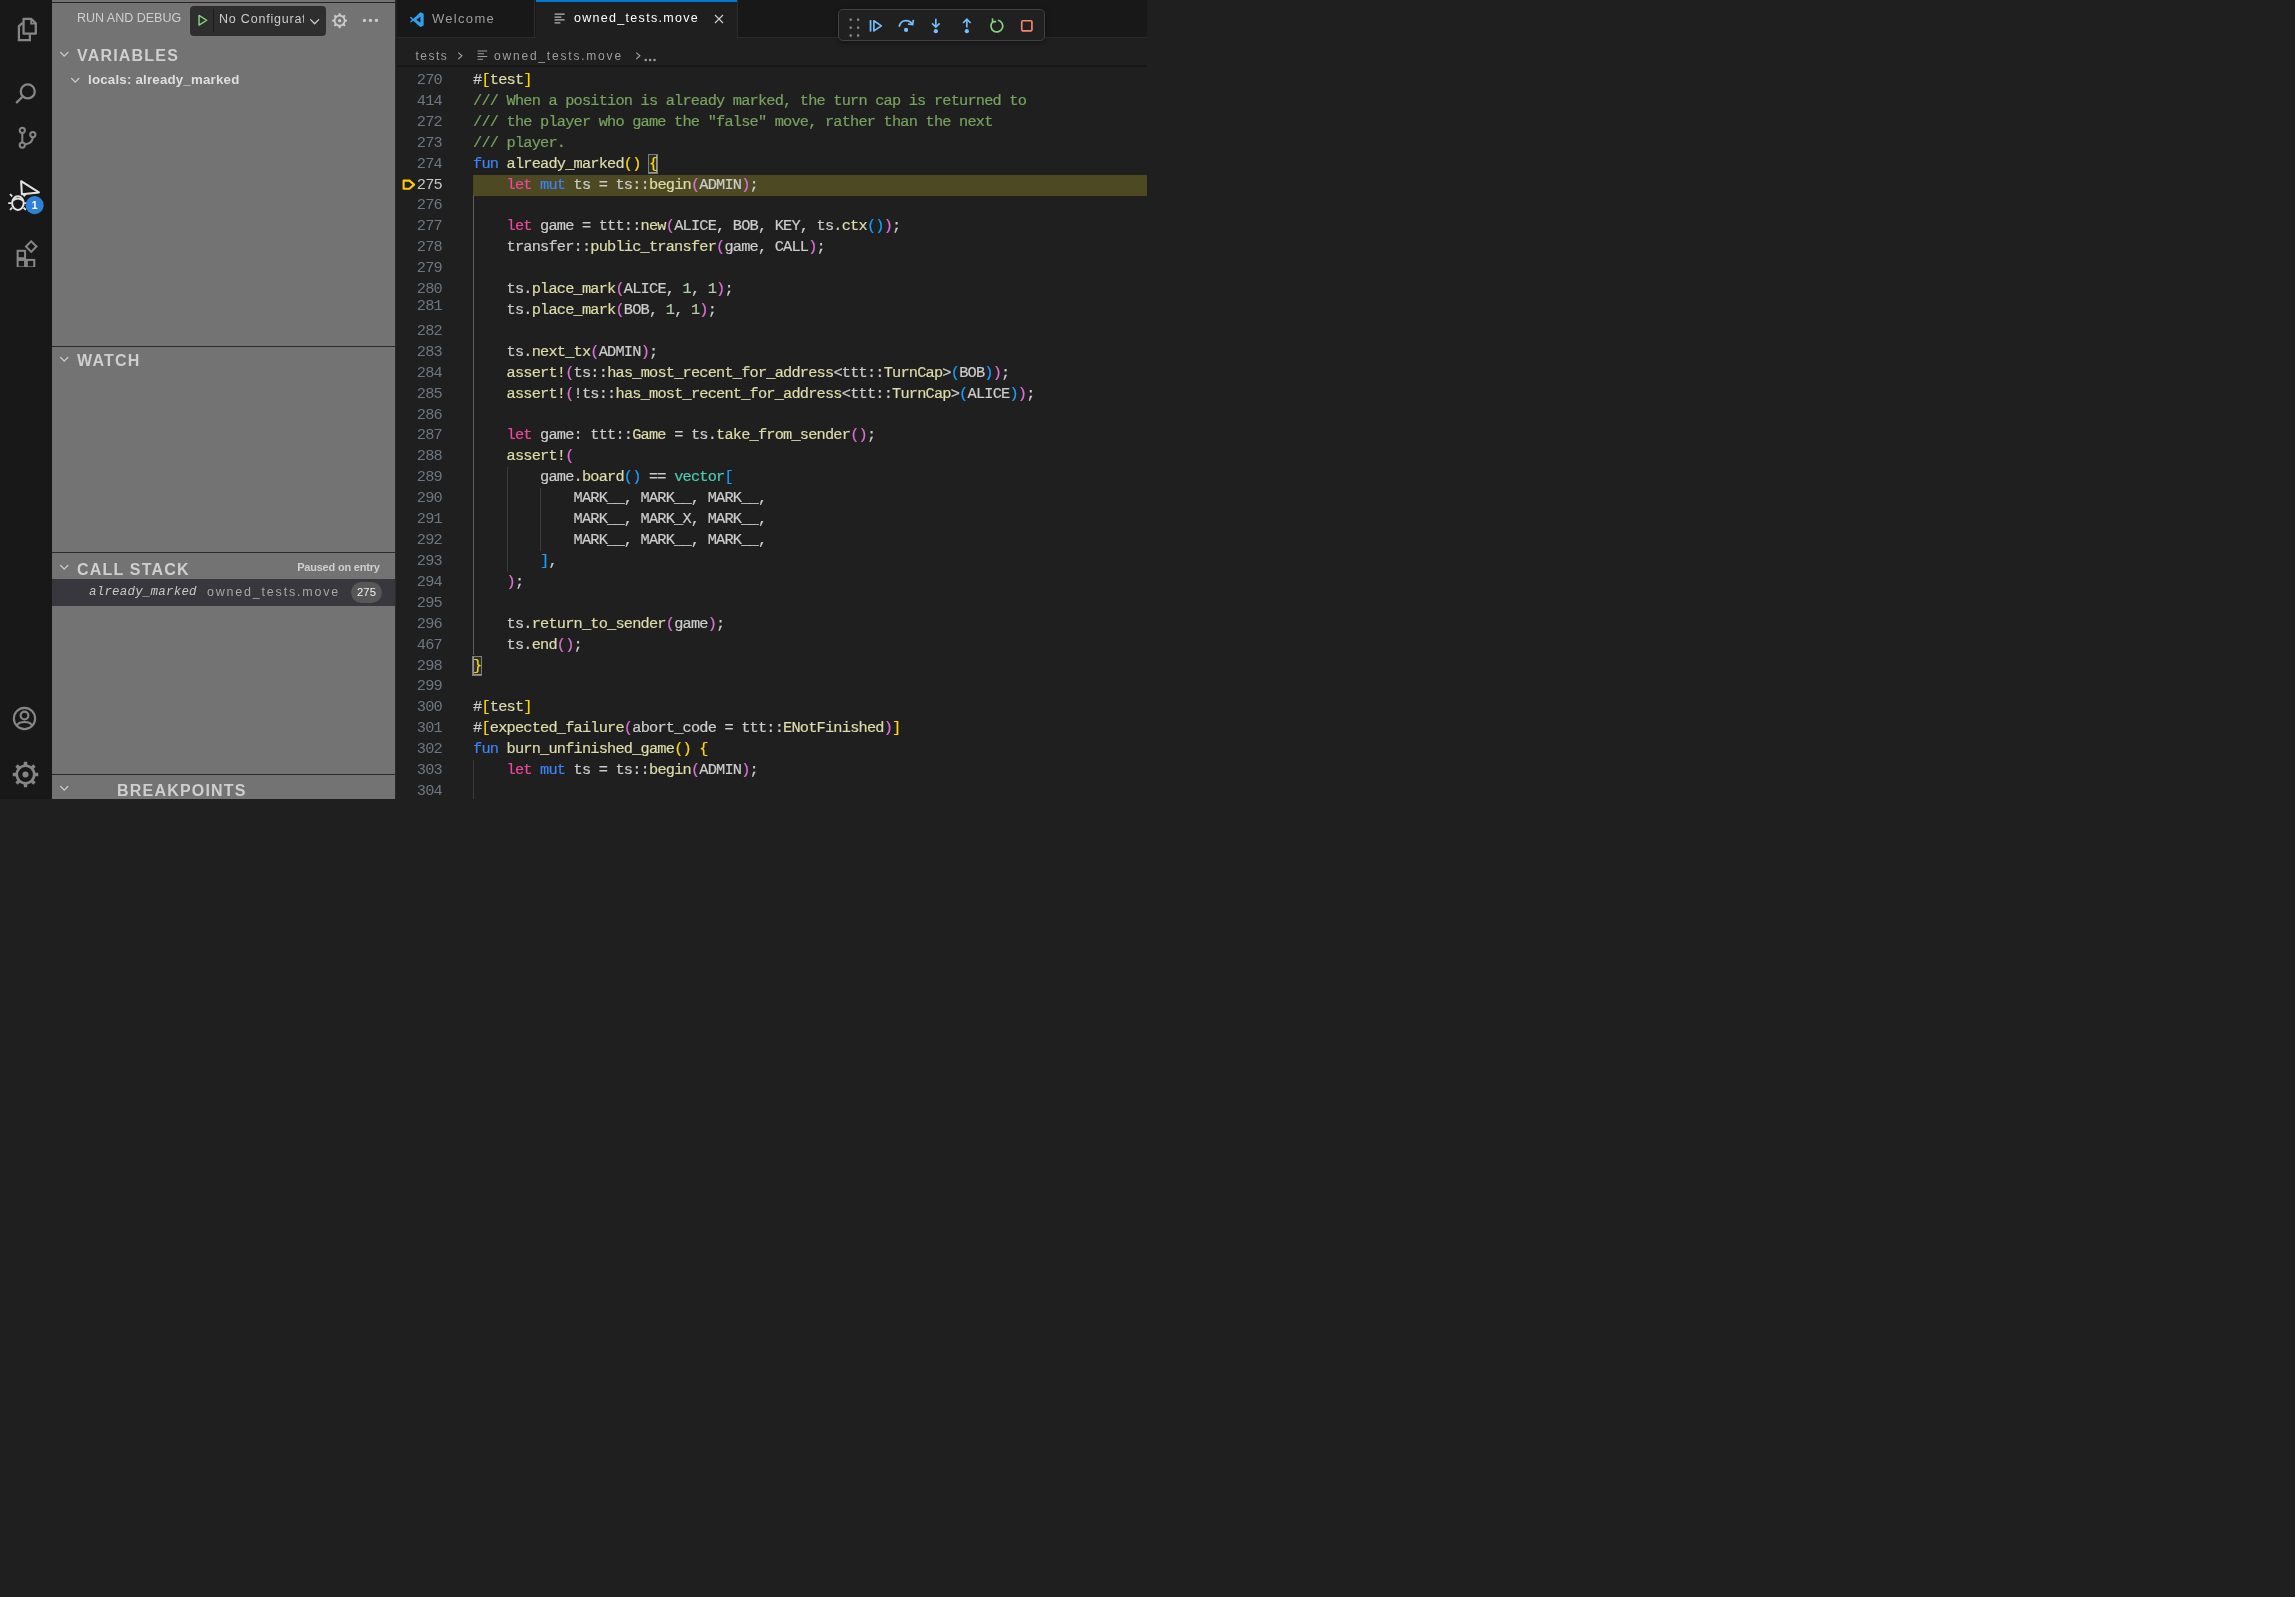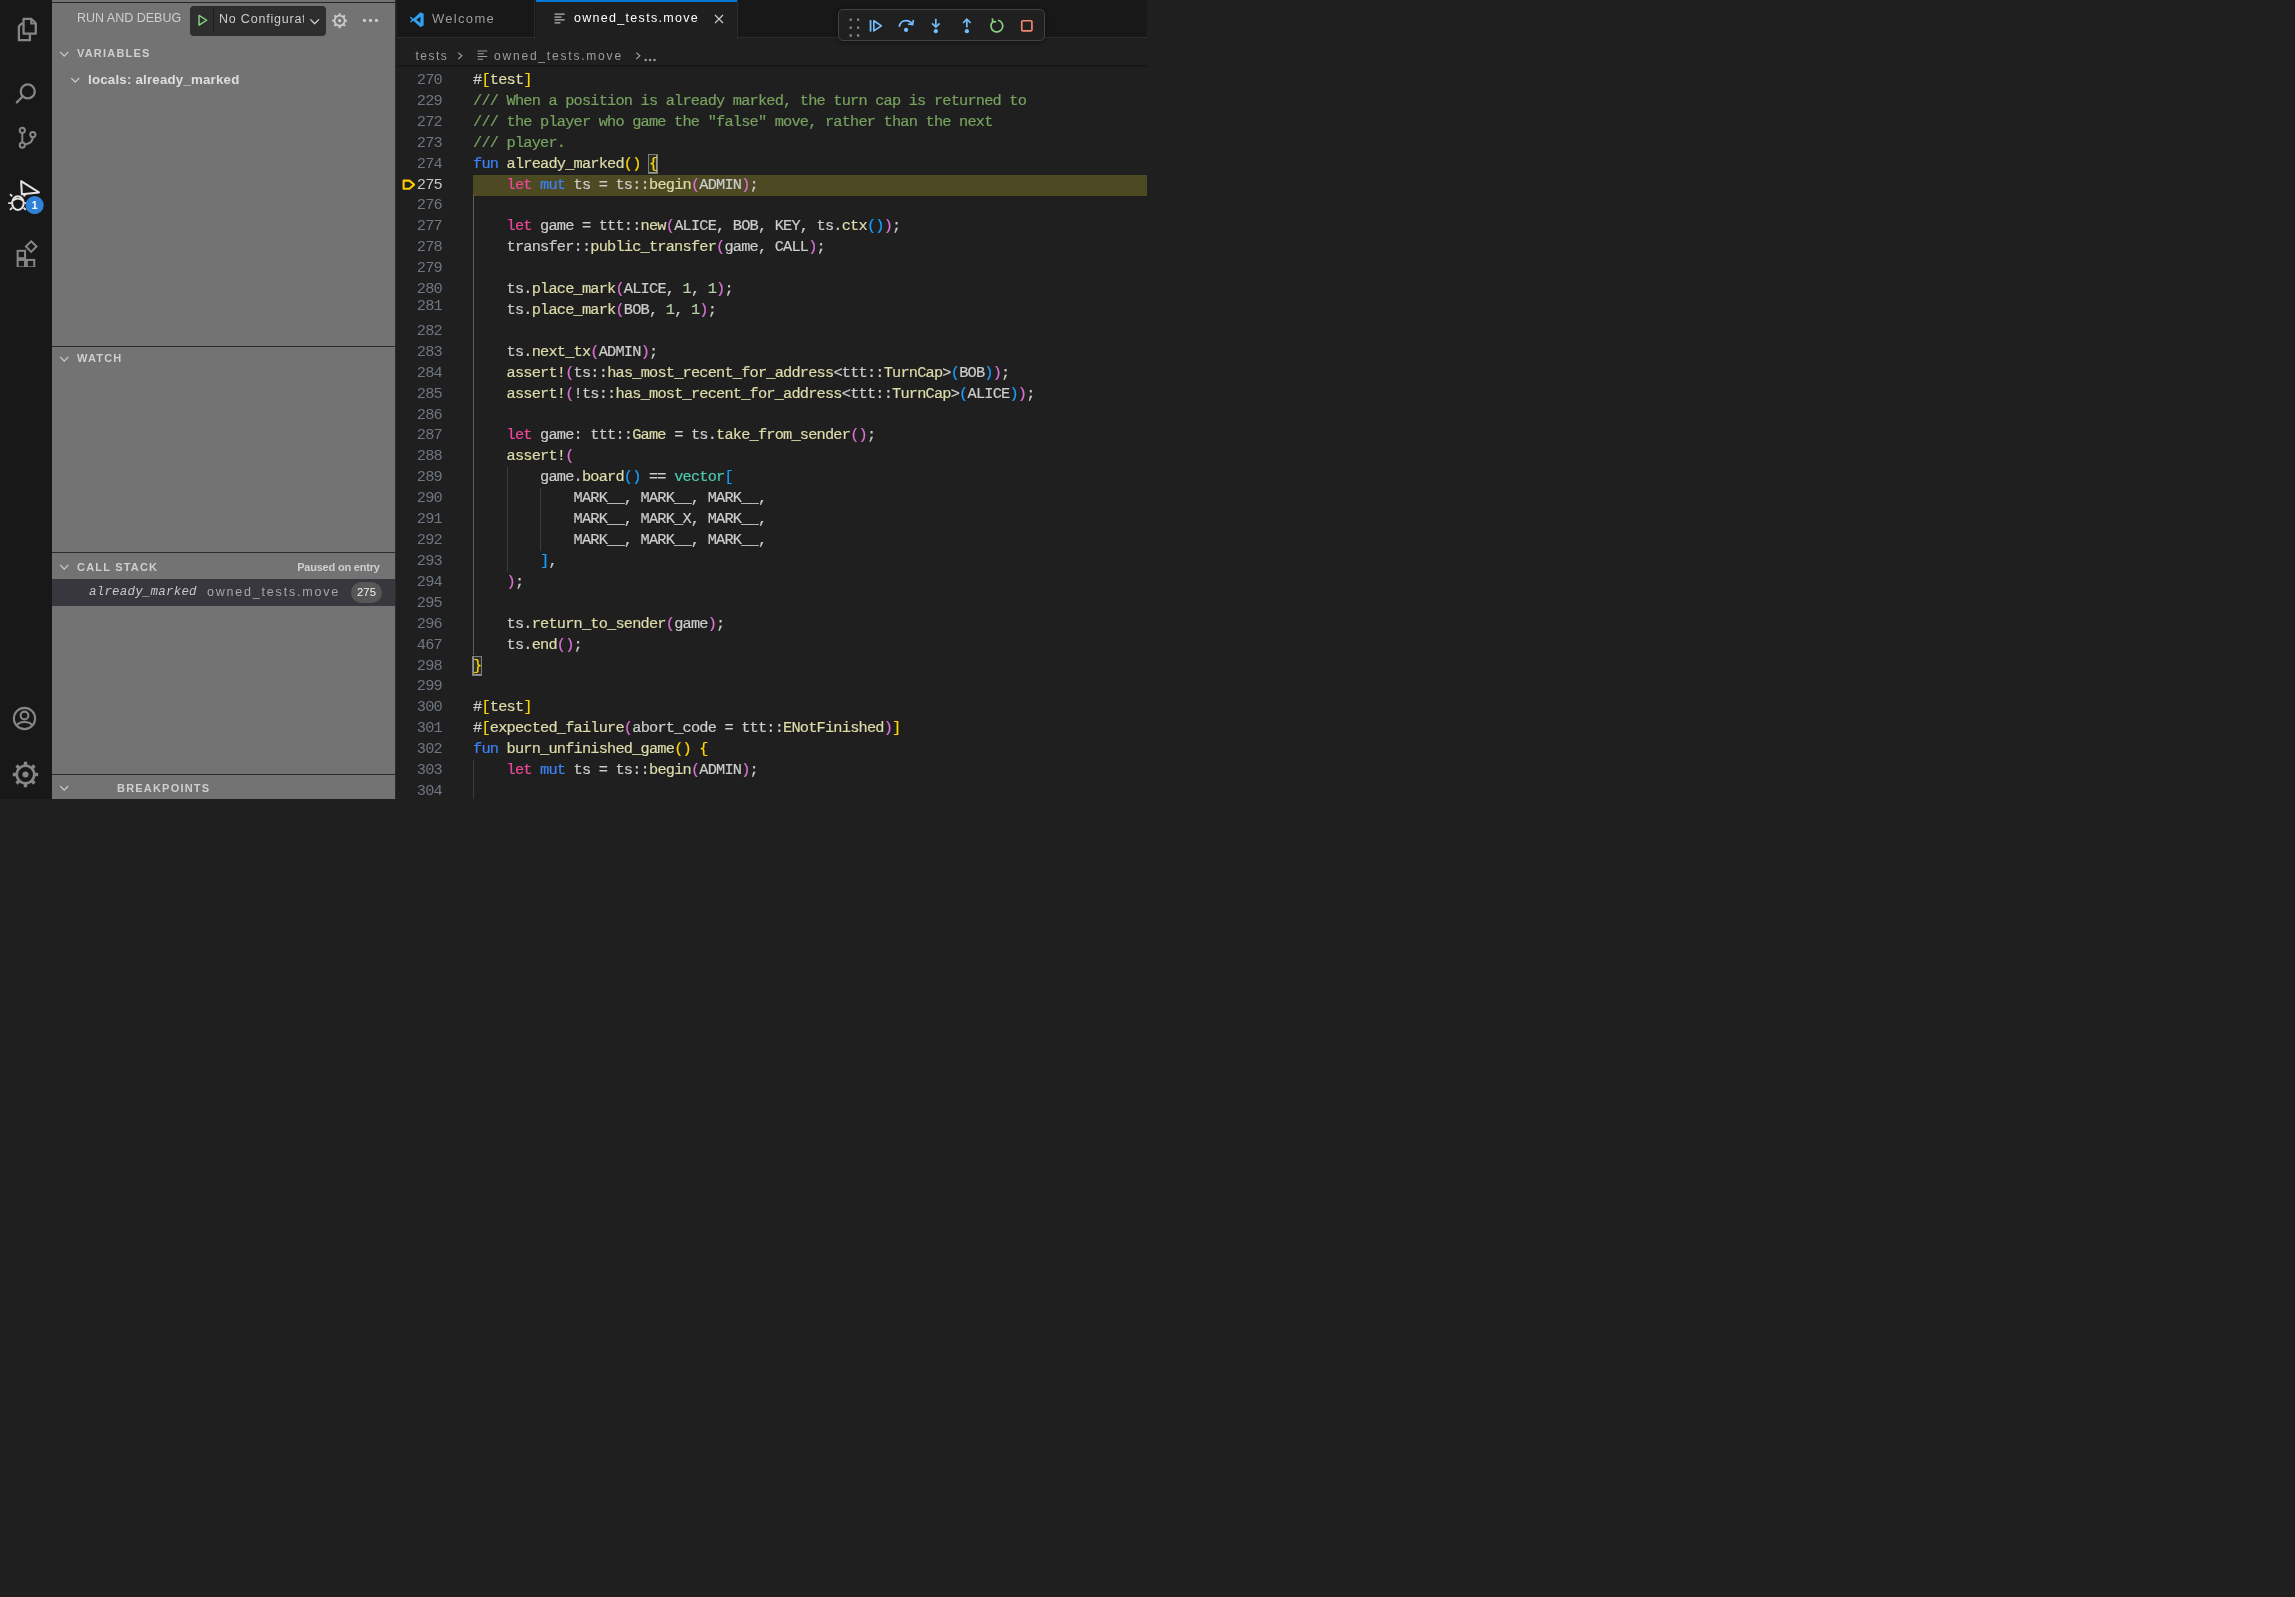--- a/index.html
+++ b/index.html
@@ -1,21 +1,21 @@
 <!DOCTYPE html>
 <html style="font-size:13px"><head><meta charset="utf-8"><style>
 * { margin:0; padding:0; box-sizing:border-box; }
 html,body { width:1148px; height:799px; overflow:hidden; background:#1f1f1f; }
 body { font-family:"Liberation Sans",sans-serif; position:relative; }
 .abs { position:absolute; }
 .mono { font-family:"Liberation Mono",monospace; }
 #actbar { position:absolute; left:0; top:0; width:52px; height:799px; background:#181818; }
 #sidebar { position:absolute; left:52px; top:0; width:344px; height:799px; background:#737373; border-right:0.8px solid #2b2b2b; }
 #editor { position:absolute; left:397px; top:0; width:750px; height:799px; background:#1f1f1f; }
-.hdr { position:absolute; font-size:11px; font-weight:700; color:#cfcfcf; letter-spacing:1.2px; }
+.hdr { position:absolute; font-size:16px; font-weight:700; color:#cfcfcf; letter-spacing:1.2px; }
 .ln { position:absolute; left:0px; width:45px; text-align:right; height:21px; line-height:21px; font-family:"Liberation Mono",monospace; font-size:15.3px; letter-spacing:-0.8px; }
 .num { color:#6e7681; } .numcur { color:#c6c6c6; }
 .cl { position:absolute; left:76px; height:21px; line-height:21px; font-family:"Liberation Mono",monospace; font-size:15.3px; letter-spacing:-0.8px; white-space:pre; -webkit-text-stroke:0.2px currentColor; }
 .cl span { letter-spacing:-0.8px; }
 .w{color:#cccccc} .cm{color:#77a25f} .kb{color:#3b82f6} .kp{color:#ec4899}
 .fn{color:#dcdcaa} .ty{color:#4ec9b0} .nm{color:#b5cea8}
 .b1{color:#ffd700} .b2{color:#da70d6} .b3{color:#179fff}
 .box { outline:0.8px solid #7d7d7d; outline-offset:-0.8px; }
 .guide { position:absolute; width:0.8px; background:#3b3b3b; }
 .guide.act { background:#5e5e5e; }
@@ -137,21 +137,21 @@
 
   <div class="abs" style="left:76px;top:175px;width:674px;height:21px;background:#4d4a23"></div>
   <div class="guide act" style="left:76px;top:195px;height:460px"></div>
 <div class="guide" style="left:110px;top:467px;height:105px"></div>
 <div class="guide" style="left:143px;top:488px;height:63px"></div>
 <div class="guide" style="left:76px;top:760px;height:39px"></div>
   <div class="bbox" style="left:251px;top:154px;width:9.2px;height:19.3px"></div>
 <div class="bbox" style="left:76px;top:656px;width:9.2px;height:19.3px"></div>
   <div class="ln num" style="top:70px">270</div>
 <div class="cl" style="top:70px"><span class="w">#</span><span class="b1">[</span><span class="fn">test</span><span class="b1">]</span></div>
-<div class="ln num" style="top:91px">229</div>
+<div class="ln num" style="top:91px">414</div>
 <div class="cl" style="top:91px"><span class="cm">/// When a position is already marked, the turn cap is returned to</span></div>
 <div class="ln num" style="top:112px">272</div>
 <div class="cl" style="top:112px"><span class="cm">/// the player who game the "false" move, rather than the next</span></div>
 <div class="ln num" style="top:133px">273</div>
 <div class="cl" style="top:133px"><span class="cm">/// player.</span></div>
 <div class="ln num" style="top:154px">274</div>
 <div class="cl" style="top:154px"><span class="kb">fun</span><span class="w"> </span><span class="fn">already_marked</span><span class="b1">()</span><span class="w"> </span><span class="b1 box">{</span></div>
 <div class="ln numcur" style="top:175px">275</div>
 <div class="cl" style="top:175px"><span class="w">    </span><span class="kp">let</span><span class="w"> </span><span class="kb">mut</span><span class="w"> ts = ts::</span><span class="fn">begin</span><span class="b2">(</span><span class="w">ADMIN</span><span class="b2">)</span><span class="w">;</span></div>
 <div class="ln num" style="top:195px">276</div>

